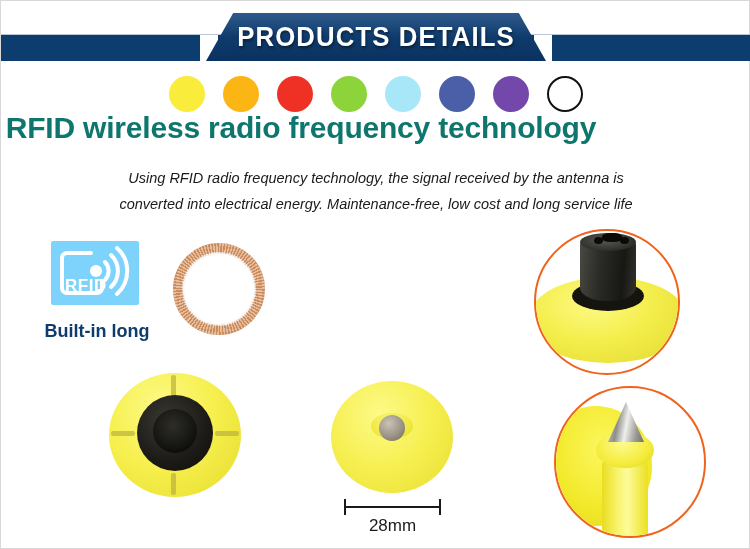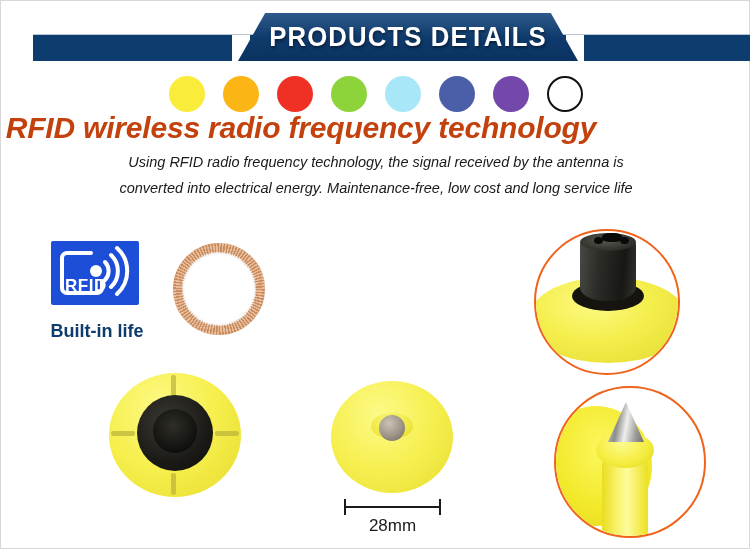--- a/index.html
+++ b/index.html
@@ -12,21 +12,21 @@
   }
   .page{
     position:absolute;inset:0;
     border:1px solid #d8d8d8;
     box-sizing:border-box;
     background:#fff;
   }
 
   
   .header-wrap{
-    position:absolute;left:0;top:0;width:632px;height:66px;margin-left:32px;
+    position:absolute;left:0;top:0;width:632px;height:66px;
   }
   .header-bar{
     position:absolute;left:0;top:34px;width:750px;height:26px;
     background:#0d3c6e;
   }
   .header-bar-top{
     position:absolute;left:0;top:33px;width:750px;height:2px;
     background:#b9c6d6;
   }
   
@@ -61,37 +61,37 @@
     position:absolute;left:0;top:70px;width:750px;height:46px;
     display:flex;justify-content:center;align-items:center;gap:18px;
   }
   .dot{width:36px;height:36px;border-radius:50%;}
   .dot.outline{background:#ffffff;border:2px solid #111111;width:32px;height:32px;}
 
   
   .main-title{
     position:absolute;left:0;top:110px;width:600px;
     text-align:center;
-    color:#c2410c;
-    font-size:30px;font-weight:700;font-style:italic;
+    color:#0f766e;
+    font-size:30px;font-weight:700;
     letter-spacing:-.2px;
     font-family:"Liberation Sans", sans-serif;
   }
   .desc{
-    position:absolute;left:110px;top:148px;width:530px;
+    position:absolute;left:110px;top:164px;width:530px;
     text-align:center;
     color:#1a1a1a;
     font-size:14.5px;font-style:italic;line-height:26px;
     font-family:"Liberation Sans", sans-serif;
   }
 
   
   .rfid-badge{
     position:absolute;left:50px;top:240px;width:88px;height:64px;
-    background:#1d4ed8;border-radius:2px;
+    background:#7dd3fc;border-radius:2px;
   }
   .builtin{
     position:absolute;left:36px;top:320px;width:120px;
     text-align:center;color:#0e3c6d;
     font-size:18px;font-weight:700;
     font-family:"Liberation Sans", sans-serif;
   }
 
   
   .coil{
@@ -252,21 +252,21 @@
 
       <circle cx="45" cy="30" r="6" fill="#ffffff"></circle>
 
       <path d="M54 21 a13 13 0 0 1 0 18" fill="none" stroke="#ffffff" stroke-width="4" stroke-linecap="round"></path>
       <path d="M60 14 a22 22 0 0 1 0 32" fill="none" stroke="#ffffff" stroke-width="4" stroke-linecap="round"></path>
       <path d="M66 7 a31 31 0 0 1 0 46" fill="none" stroke="#ffffff" stroke-width="4" stroke-linecap="round"></path>
 
       <text x="14" y="50" fill="#ffffff" font-family="Liberation Sans, sans-serif" font-size="17" font-weight="700" letter-spacing="0.5">RFID</text>
     </svg>
   </div>
-  <div class="builtin">Built-in life</div>
+  <div class="builtin">Built-in long</div>
 
   <div class="coil"></div>
 
   <div class="photo-circle pc1">
     <div class="p1-disc"></div>
     <div class="p1-hole"></div>
     <div class="p1-cap"></div>
     <div class="p1-cap-top"></div>
     <div class="p1-nub" style="left:58px;top:6px;width:9px;height:7px;"></div>
     <div class="p1-nub" style="left:84px;top:6px;width:9px;height:7px;"></div>

